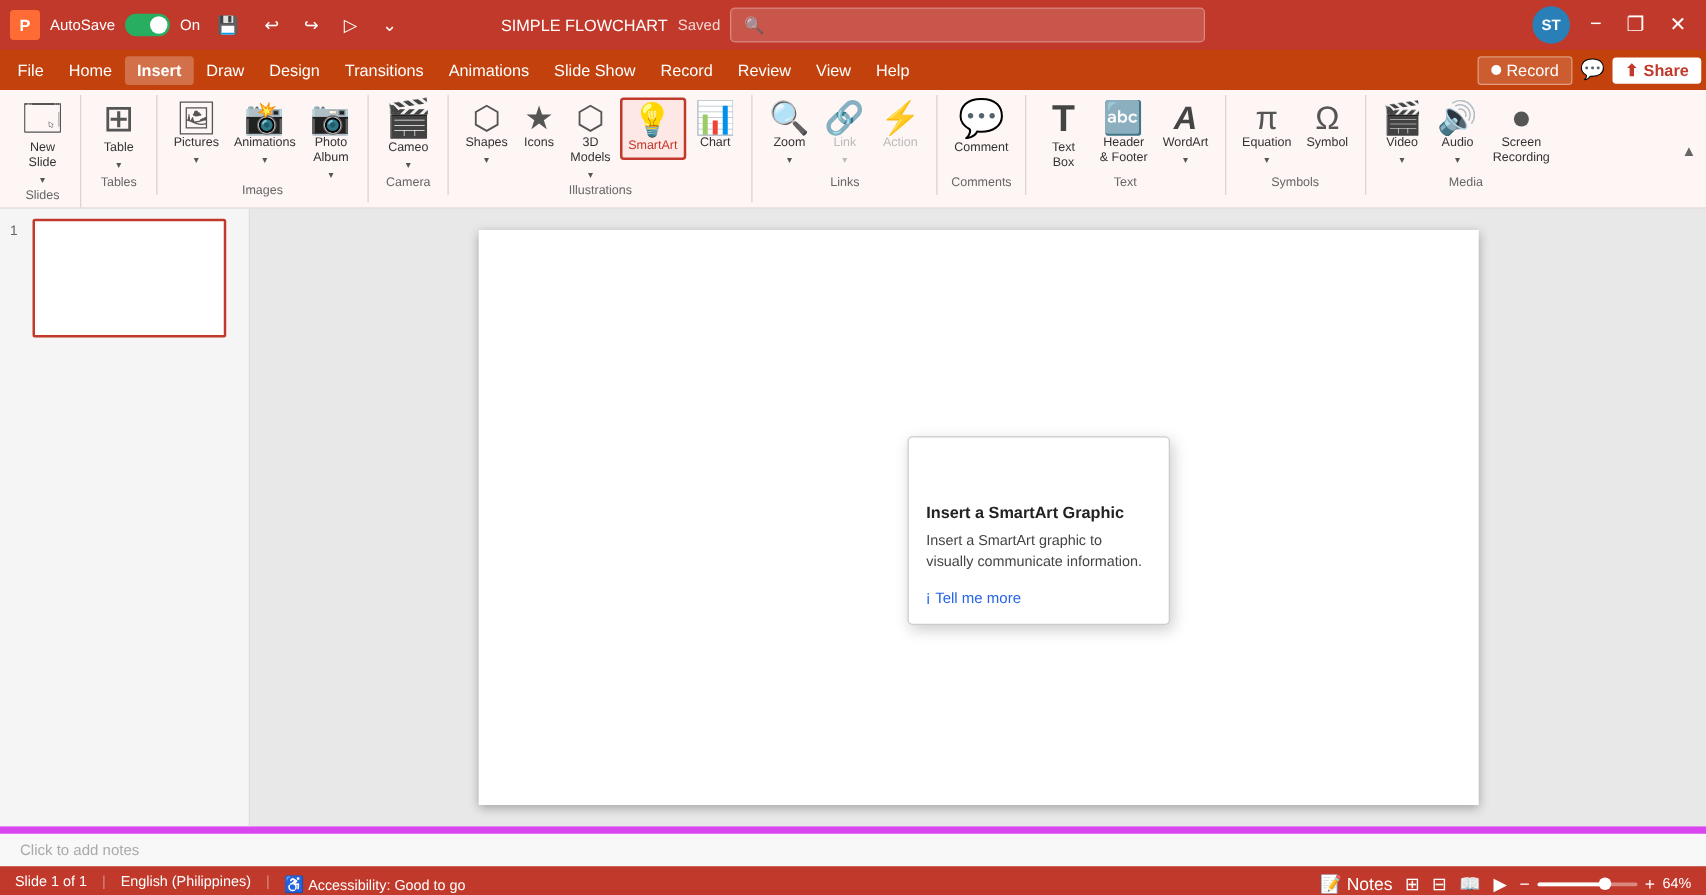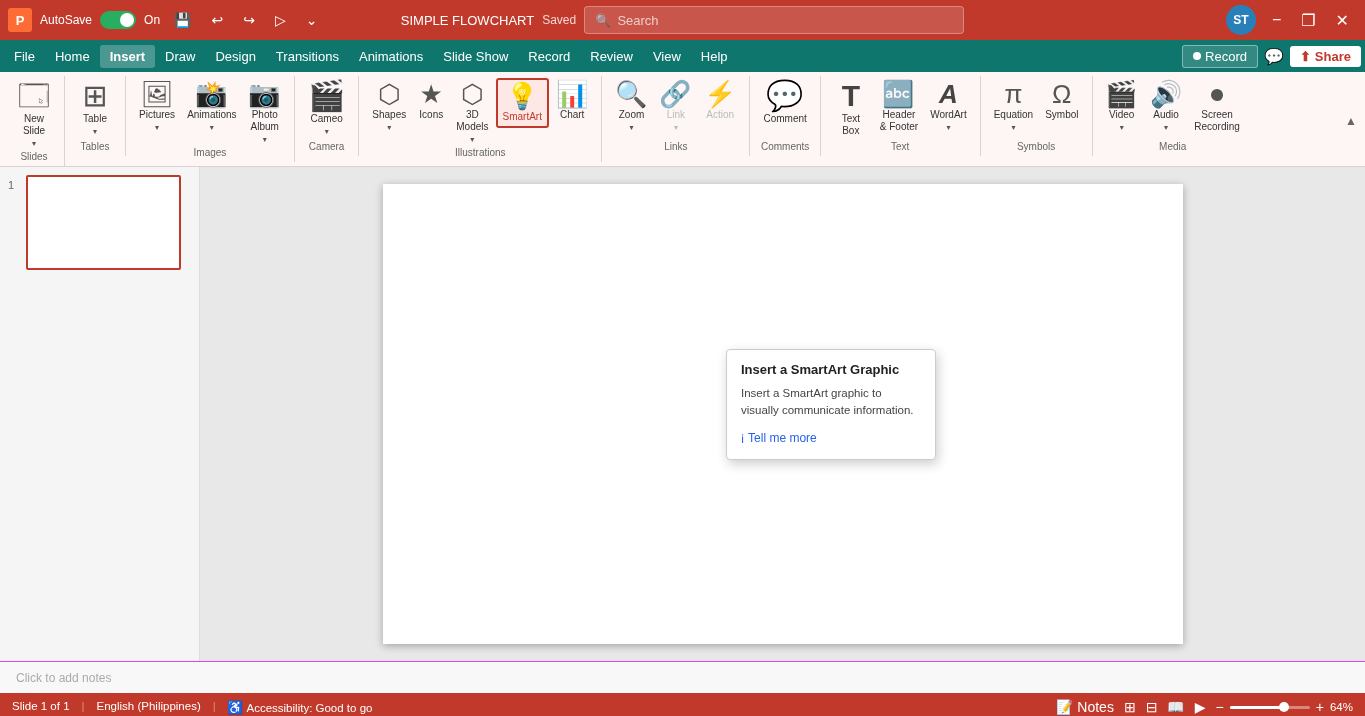--- a/index.html
+++ b/index.html
@@ -104,21 +104,21 @@
       background: none;
       border: none;
       color: white;
       font-size: 16px;
       cursor: pointer;
       padding: 2px 8px;
     }
 
     
     #menu-bar {
-      background: #0f766e;
+      background: #c2410c;
       height: 32px;
       display: flex;
       align-items: center;
       padding: 0 4px;
       color: white;
       justify-content: space-between;
     }
     #menu-bar-left {
       display: flex;
       align-items: center;
@@ -229,20 +229,21 @@
       box-shadow: 2px 4px 12px rgba(0,0,0,0.2);
       width: 210px;
       padding: 12px 14px;
       z-index: 100;
     }
     .tooltip-title {
       font-size: 13px;
       font-weight: 600;
       color: #222;
       margin-bottom: 8px;
+      margin-top: 40px;
     }
     .tooltip-body {
       font-size: 11.5px;
       color: #444;
       line-height: 1.5;
       margin-bottom: 10px;
     }
     .tooltip-link {
       display: flex;
       align-items: center;
@@ -349,21 +350,21 @@
       background: white;
       border-radius: 50%;
       position: absolute;
       top: -3.5px;
       left: 61%;
     }
 
     
     #notes-bar {
       background: #f8f8f8;
-      border-top: 1px solid #d946ef;
+      border-top: 6px solid #d946ef;
       height: 32px;
       display: flex;
       align-items: center;
       padding: 0 16px;
       font-size: 12px;
       color: #888;
     }
 
     
     .ribbon-btn.disabled .icon { color: #bbb; }
@@ -385,21 +386,20 @@
     <button class="title-btn">↩</button>
     <button class="title-btn">↪</button>
     <button class="title-btn">▷</button>
     <button class="title-btn">⌄</button>
   </div>
   <div id="title-bar-center">
     <span style="font-size:13px;color:white;font-weight:400;">SIMPLE FLOWCHART</span>
     <span style="font-size:12px;color:rgba(255,255,255,0.8);">Saved</span>
     <div class="search-bar">
       <span style="color:rgba(255,255,255,0.7);font-size:13px;">🔍</span>
-      <input type="text" placeholder="Search" style="">
     </div>
   </div>
   <div id="title-bar-right">
     <div class="avatar">ST</div>
     <div class="window-ctrl">
       <button class="win-btn">−</button>
       <button class="win-btn">❐</button>
       <button class="win-btn close">✕</button>
     </div>
   </div>

